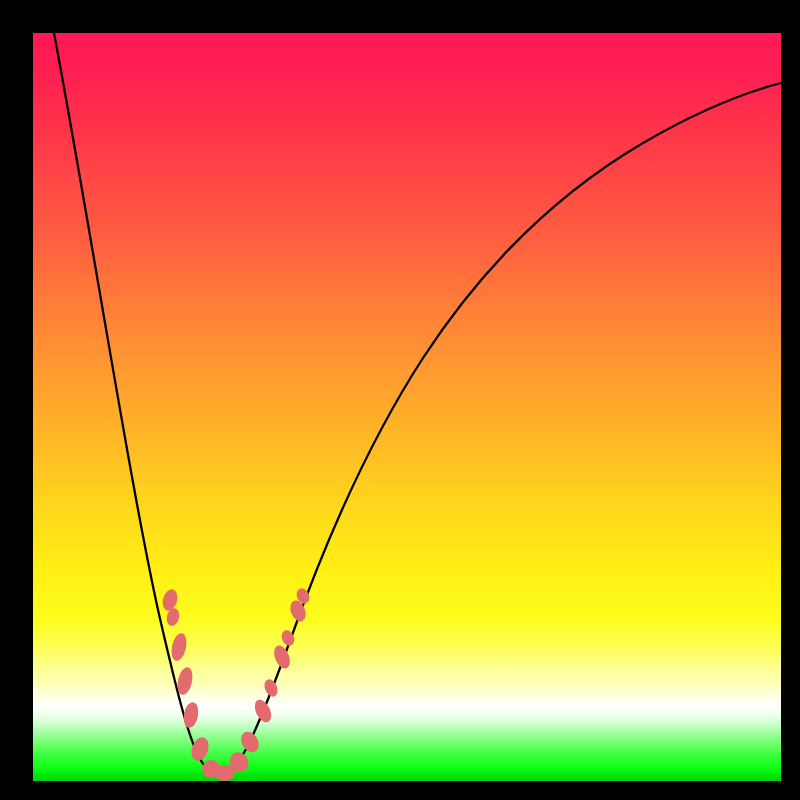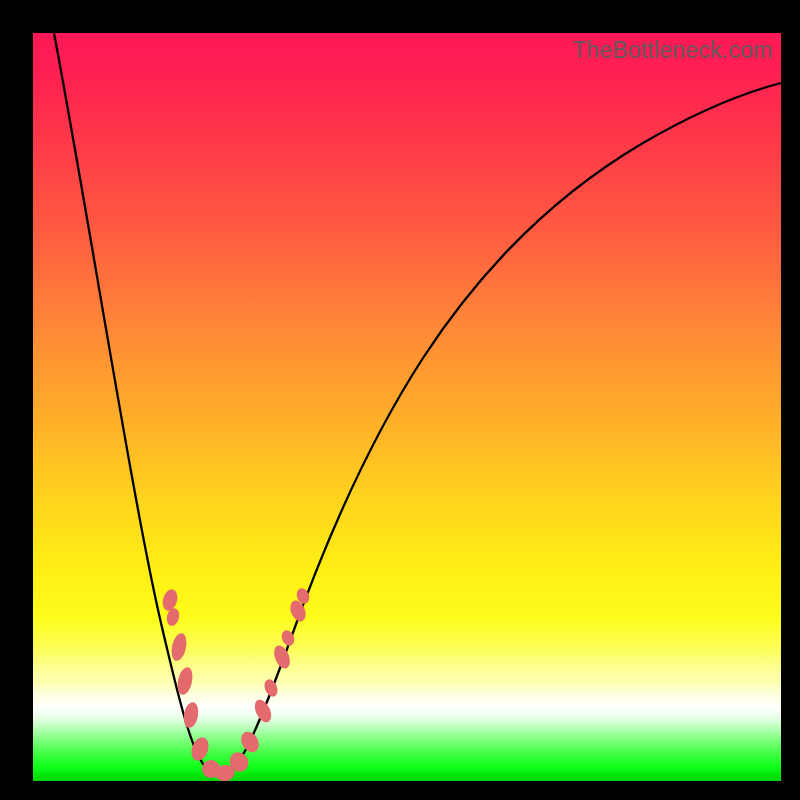--- a/index.html
+++ b/index.html
@@ -78,21 +78,20 @@
   .marker {
     fill: #e36a6d;
     stroke: none;
   }
 </style>
 </head>
 <body>
 
 <div class="stage">
   <div class="plot">
-    <span class="watermark">TheBottleneck.com</span>
 
     <svg class="curve" viewBox="0 0 748 748" preserveAspectRatio="none">
       <path class="curve-path" d="M 21 0 C 55 180, 100 470, 128 590 C 142 650, 154 700, 165 722 C 172 736, 178 742, 186 742 C 194 742, 202 736, 212 718 C 225 694, 240 655, 258 605 C 290 515, 335 410, 390 325 C 450 233, 525 160, 610 110 C 665 78, 710 60, 748 50"></path>
       <g id="markers">
           <ellipse class="marker" cx="137" cy="567" rx="7" ry="11" transform="rotate(16 137 567)"></ellipse>
           <ellipse class="marker" cx="140" cy="584" rx="6" ry="9" transform="rotate(14 140 584)"></ellipse>
           <ellipse class="marker" cx="146" cy="614" rx="7" ry="14" transform="rotate(12 146 614)"></ellipse>
           <ellipse class="marker" cx="152" cy="648" rx="7" ry="14" transform="rotate(12 152 648)"></ellipse>
           <ellipse class="marker" cx="158" cy="682" rx="7" ry="13" transform="rotate(10 158 682)"></ellipse>
           <ellipse class="marker" cx="167" cy="716" rx="8" ry="12" transform="rotate(20 167 716)"></ellipse>

